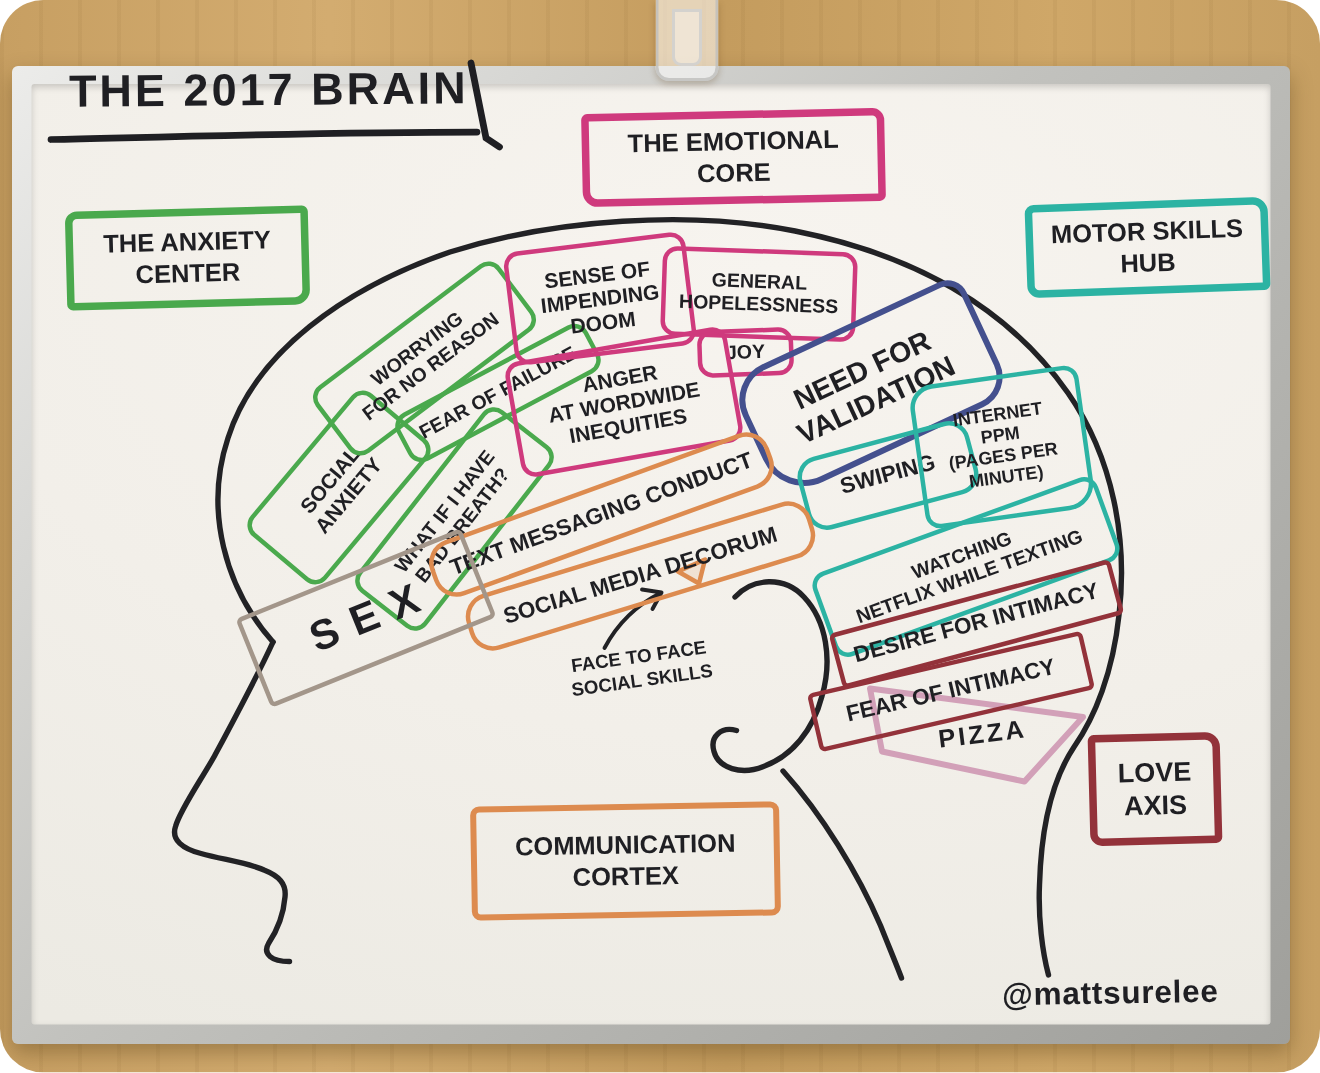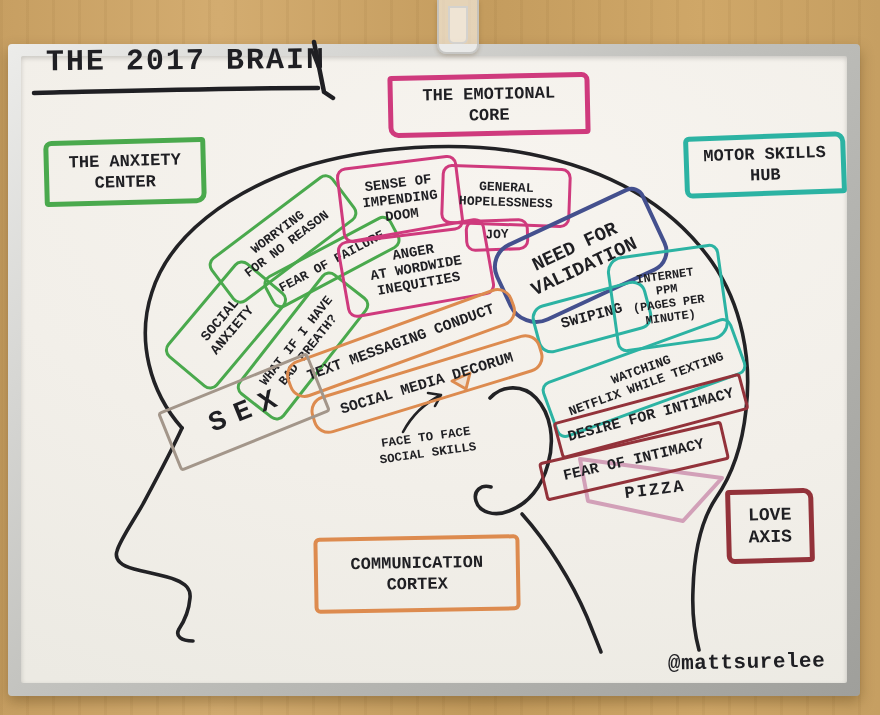--- a/index.html
+++ b/index.html
@@ -2,21 +2,21 @@
 <html><head>
 <meta charset="utf-8">
 <style>
   :root{
     --green:#4aa94d; --pink:#cf3a7d; --navy:#44508e; --teal:#2cb3a3;
     --orange:#dd8b4f; --maroon:#93323a; --lightpink:#d2a0b8; --tan:#a3968a;
     --ink:#1f1f23;
   }
   html,body{margin:0;padding:0;}
   .scene{position:relative;width:880px;height:715px;overflow:hidden;
-         font-family:Liberation Mono, monospace;color:var(--ink);}
+         font-family:Liberation Sans, sans-serif;color:var(--ink);border-radius:29px;}
   .wood{position:absolute;inset:0;
         background:linear-gradient(90deg,#c79f62,#d3ac70 25%,#c49c5e 55%,#cfa768 80%,#c69f62);}
   .wood::after{content:"";position:absolute;inset:0;
         background:repeating-linear-gradient(90deg,rgba(120,85,35,.07) 0 3px,rgba(255,255,255,0) 3px 26px);}
   .frame{position:absolute;left:8px;top:44px;width:852px;height:652px;
         background:linear-gradient(135deg,#ececea,#c2c2be 45%,#9f9f9b);
         border-radius:4px;box-shadow:0 6px 14px rgba(70,45,10,.35);}
   .board{position:absolute;left:13px;top:12px;right:13px;bottom:13px;
         background:radial-gradient(120% 90% at 60% 20%,#f7f4ef 0%,#f2efe9 55%,#eceae3 100%);
         border-radius:2px;box-shadow:inset 0 2px 5px rgba(0,0,0,.18);}

